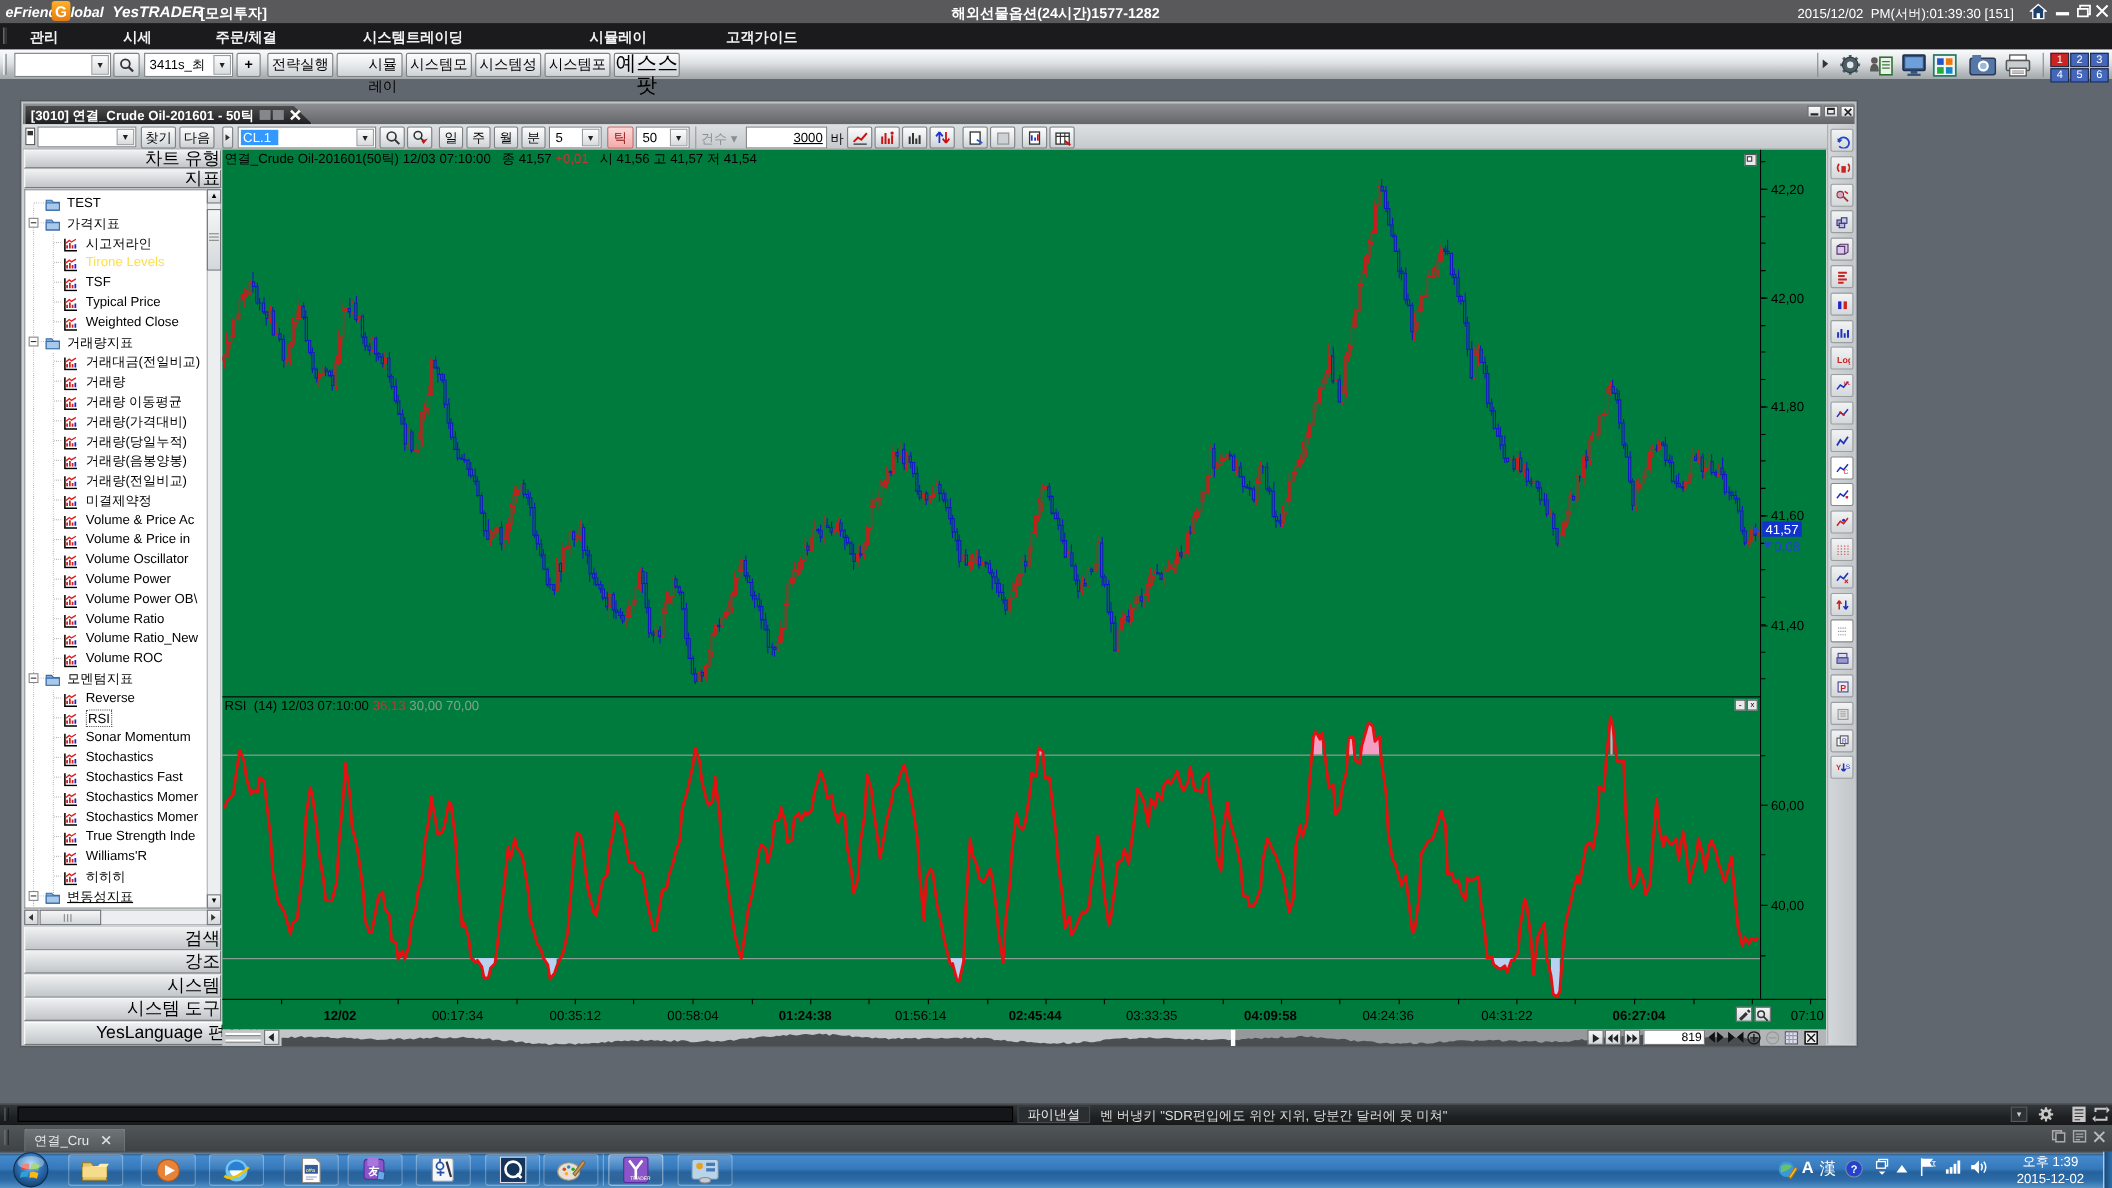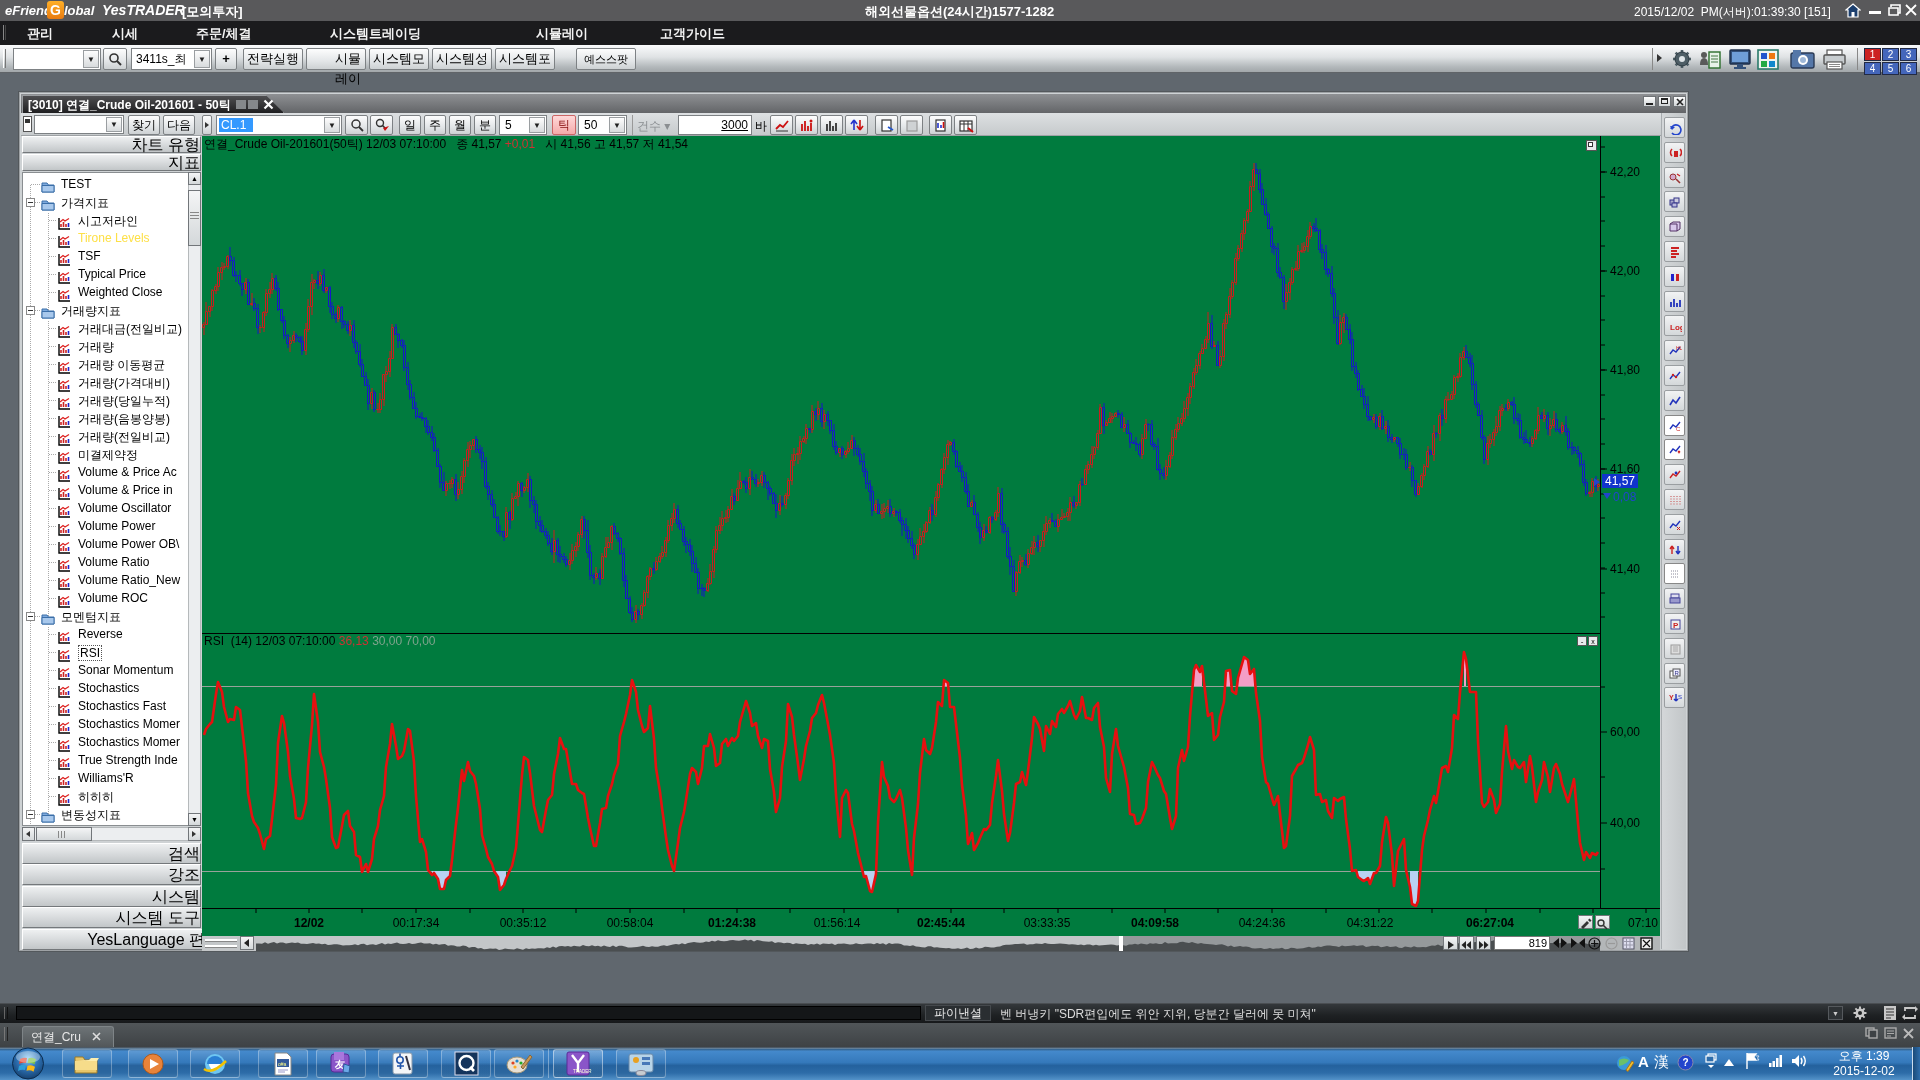--- a/index.html
+++ b/index.html
@@ -52,21 +52,21 @@
         <circle cx="6" cy="6" r="4" fill="none" stroke="#333" stroke-width="1.6"></circle>
         <path d="M9 9 L13 13" stroke="#333" stroke-width="2"></path>
       </svg></div>
     <div class="combo" style="left:131px;width:81px;font-size:12px;line-height:20px;padding-left:4px;">3411s_최<div class="da">▼</div></div>
     <div class="tbtn" style="left:215px;width:22px;font-weight:bold;">+</div>
     <div class="tbtn" style="left:243px;width:60px;font-size:13px;">전략실행</div>
     <div class="tbtn" style="left:306px;width:60px;font-size:13px;padding-left:24px;">시뮬레이</div>
     <div class="tbtn" style="left:369px;width:60px;font-size:13px;">시스템모</div>
     <div class="tbtn" style="left:432px;width:60px;font-size:13px;">시스템성</div>
     <div class="tbtn" style="left:495px;width:60px;font-size:13px;">시스템포</div>
-    <div class="tbtn" style="left:576px;width:60px;font-size:11px;">예스스팟</div>
+    <div class="tbtn" style="left:558px;width:60px;font-size:19px;">예스스팟</div>
     <div class="ab" style="left:1652px;top:3px;width:1px;height:22px;background:#888;"></div>
     <div class="ab" style="left:1657px;top:9px;width:0;height:0;border-left:5px solid #333;border-top:4px solid transparent;border-bottom:4px solid transparent;"></div>
     <svg class="ab" style="left:1671px;top:4px" width="22" height="21" viewBox="0 0 22 21">
       <g stroke="#4e5e66" stroke-width="2.6">
         <line x1="11" y1="10" x2="20.0" y2="10.0"></line>
         <line x1="11" y1="10" x2="17.4" y2="16.4"></line>
         <line x1="11" y1="10" x2="11.0" y2="19.0"></line>
         <line x1="11" y1="10" x2="4.6" y2="16.4"></line>
         <line x1="11" y1="10" x2="2.0" y2="10.0"></line>
         <line x1="11" y1="10" x2="4.6" y2="3.6"></line>
@@ -514,21 +514,21 @@
       <path d="M2 5 L5 2.5 L7 4 L11 1.5" stroke="#d22" stroke-width="1.3" fill="none"></path>
     </svg></div>
 <div class="ab" style="left:78px;top:789px;font-size:12px;color:#000;white-space:nowrap;">히히히</div>
 <div class="ab" style="left:31px;top:814px;width:10px;height:1px;background-image:linear-gradient(90deg,#aaa 1px,transparent 1px);background-size:2px 1px;"></div>
 <div class="ab" style="left:26px;top:810px;width:9px;height:9px;background:#fff;border:1px solid #888;"></div>
 <div class="ab" style="left:28px;top:814px;width:5px;height:1px;background:#333;"></div>
 <div class="ab" style="left:41px;top:808px;"><svg width="14" height="12" viewBox="0 0 14 12" style="vertical-align:-1px">
       <path d="M1 2 H6 L7.5 4 H13 V11 H1 Z" fill="#7eaade" stroke="#3a6ea8" stroke-width="1"></path>
       <path d="M1 4.5 H13 V11 H1 Z" fill="#a8c8ec" stroke="#3a6ea8" stroke-width="1"></path>
     </svg></div>
-<div class="ab" style="left:61px;top:807px;font-size:12px;color:#000;white-space:nowrap;">변동성지표</div>
+<div class="ab" style="left:61px;top:807px;font-size:12px;color:#000;white-space:nowrap;text-decoration:underline;">변동성지표</div>
 <div class="ab" style="left:188px;top:172px;width:13px;height:654px;background:#eceef0;border:1px solid #b5b9bb;"></div>
 <div class="sbtn" style="left:188px;top:172px;width:13px;height:13px;font-size:7px;text-align:center;line-height:12px;">▲</div>
 <div class="sbtn" style="left:188px;top:813px;width:13px;height:13px;font-size:7px;text-align:center;line-height:12px;">▼</div>
 <div class="sbtn" style="left:188px;top:190px;width:13px;height:56px;"></div>
 <div class="ab" style="left:190px;top:212px;width:9px;height:1px;background:#888;box-shadow:0 3px #888,0 6px #888;"></div>
 <div class="ab" style="left:22px;top:827px;width:179px;height:14px;background:#eceef0;border:1px solid #b5b9bb;"></div>
 <div class="sbtn" style="left:22px;top:827px;width:13px;height:14px;"></div>
 <div class="ab" style="left:26px;top:831px;width:0;height:0;border-right:4px solid #333;border-top:3px solid transparent;border-bottom:3px solid transparent;"></div>
 <div class="sbtn" style="left:188px;top:827px;width:13px;height:14px;"></div>
 <div class="ab" style="left:192px;top:831px;width:0;height:0;border-left:4px solid #333;border-top:3px solid transparent;border-bottom:3px solid transparent;"></div>

